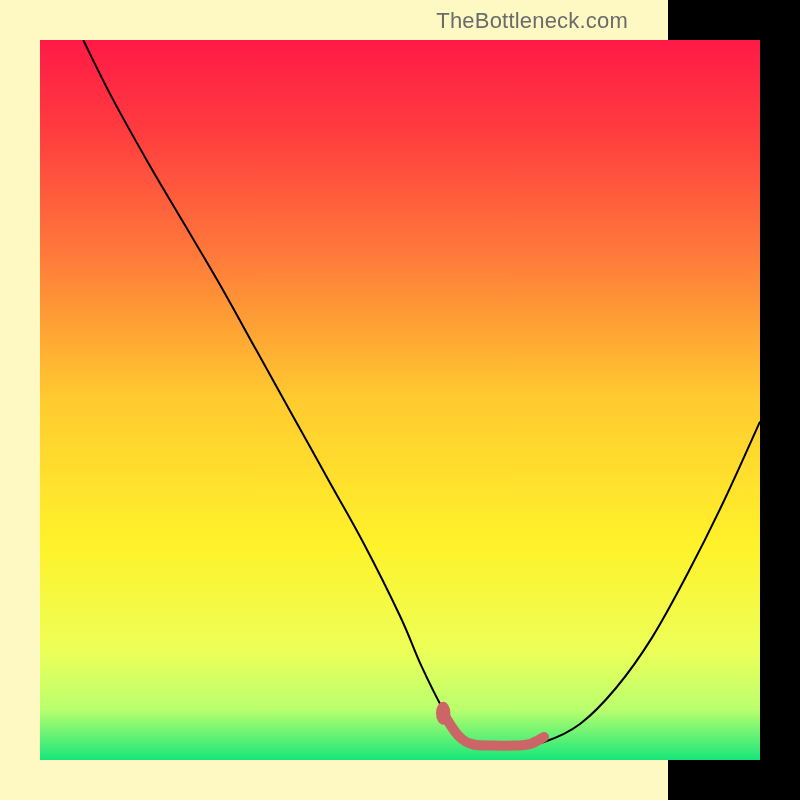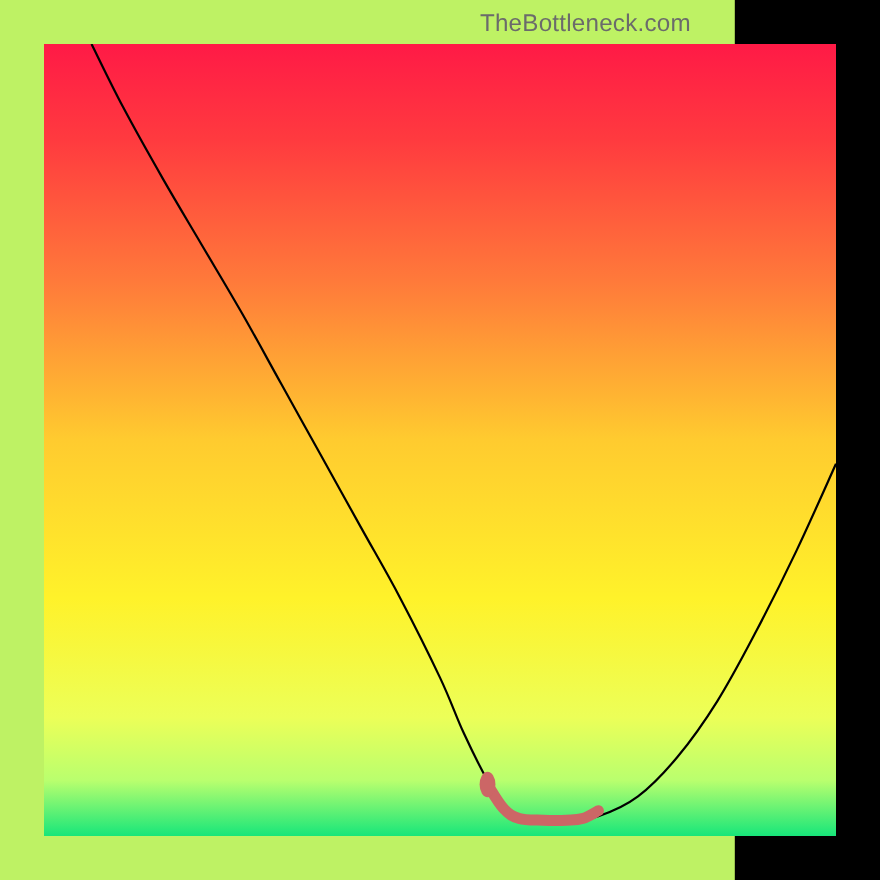--- a/index.html
+++ b/index.html
@@ -10,21 +10,21 @@
     height: 800px;
     overflow: hidden;
     font-family: Arial, Helvetica, sans-serif;
   }
   .frame {
     position: absolute;
     top: 0;
     left: 0;
     width: 668px;
     height: 800px;
-    background: #bef264;
+    background: #fef9c3;
   }
   .plot {
     position: absolute;
     top: 40px;
     left: 40px;
     width: 720px;
     height: 720px;
   }
   .watermark {
     position: absolute;

